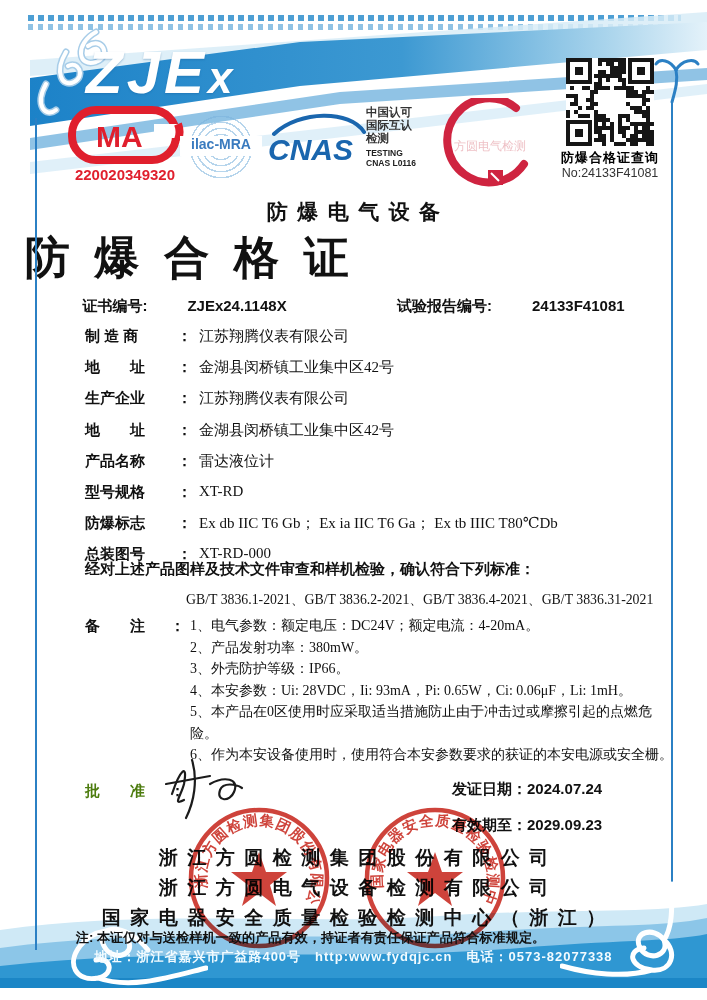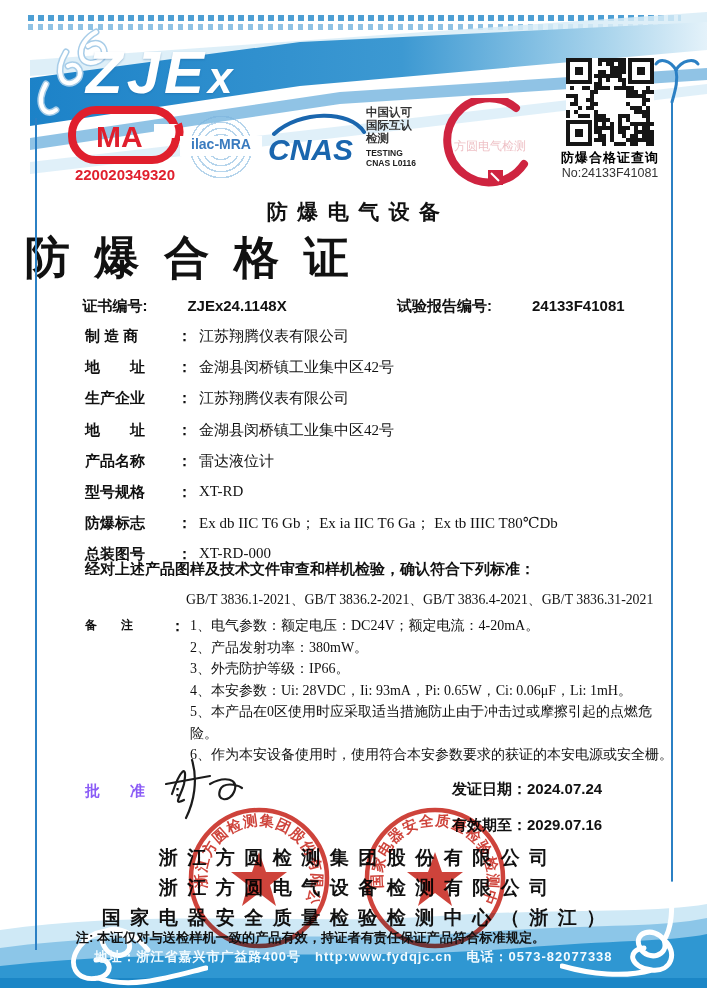--- a/index.html
+++ b/index.html
@@ -29,25 +29,25 @@
   .certline span{margin:0 20px;}
   
   .fields{left:85px;top:327px;width:575px;}
   .frow{display:flex;height:31.2px;align-items:flex-start;font-size:15px;color:#111;}
   .flabel{width:92px;font-weight:bold;white-space:pre;}
   .fcolon{width:22px;font-weight:bold;}
   .fvalue{font-family:"Liberation Serif","DejaVu Serif",serif;}
   
   .confirm{left:85px;top:560px;font-size:15px;font-weight:bold;color:#111;}
   .stds{left:186px;top:591px;font-size:13.8px;font-family:"Liberation Serif","DejaVu Serif",serif;color:#111;white-space:nowrap;}
-  .noteslabel{left:85px;top:617px;width:92px;font-size:12px;font-weight:bold;white-space:pre;color:#111;}
+  .noteslabel{left:85px;top:617px;width:92px;font-size:15px;font-weight:bold;white-space:pre;color:#111;}
   .notescolon{left:170px;top:617px;font-size:15px;font-weight:bold;color:#111;}
   .notes{left:190px;top:615px;width:486px;font-size:14px;line-height:21.5px;font-family:"Liberation Serif","DejaVu Serif",serif;color:#111;}
   
-  .applabel{left:85px;top:782px;width:92px;font-size:15px;font-weight:bold;white-space:pre;color:#8b5cf6;}
+  .applabel{left:85px;top:782px;width:92px;font-size:15px;font-weight:bold;white-space:pre;color:#4d7c0f;}
   .appcolon{left:170px;top:782px;font-size:15px;font-weight:bold;color:#111;}
   .sig{left:158px;top:750px;z-index:2;}
   .dateline{left:452px;font-size:15px;font-weight:bold;color:#111;}
   
   .companies{left:0;width:707px;text-align:center;font-weight:bold;font-size:19px;letter-spacing:.5em;text-indent:.5em;color:#111;z-index:4;}
   .stamp{width:148px;height:148px;z-index:5;mix-blend-mode:multiply;opacity:.88;}
   .noteline{left:0;top:929px;width:621px;text-align:center;font-weight:bold;font-size:13.2px;color:#111;z-index:6;}
   .footerline{left:0;top:948px;width:707px;text-align:center;font-weight:bold;font-size:13px;letter-spacing:1px;color:#f2fbff;z-index:6;}
   .z1{z-index:1}.z2{z-index:2}.z3{z-index:3}.z4{z-index:4}
 </style>
@@ -391,21 +391,21 @@
   <div class="abs appcolon">：</div>
   <svg class="abs sig" width="115" height="72">
     <g fill="none" stroke="#1b1b1b" stroke-width="2.2" stroke-linecap="round">
       <path d="M14 44 C22 20 30 12 26 34 C23 46 14 56 26 50"></path>
       <path d="M8 34 L52 26"></path>
       <path d="M34 10 C40 30 36 52 28 68"></path>
       <path d="M52 34 C66 26 82 28 76 42 C72 52 58 52 62 40 C65 32 78 34 84 38"></path>
     </g>
   </svg>
   <div class="abs dateline" style="top:780px"><span>发证日期：</span><span>2024.07.24</span></div>
-  <div class="abs dateline" style="top:816px"><span>有效期至：</span><span>2029.07.16</span></div>
+  <div class="abs dateline" style="top:816px"><span>有效期至：</span><span>2029.09.23</span></div>
 
   <svg class="abs z1" style="left:0;top:890px" width="707" height="98">
     <path d="M0 40 C150 18 300 36 440 26 C560 18 650 24 707 14 L707 98 L0 98 Z" fill="#cfe9f6"></path>
     <path d="M0 58 C160 36 330 54 480 42 C590 34 660 38 707 28 L707 98 L0 98 Z" fill="#8cc6e8"></path>
     <path d="M0 76 C180 56 360 72 520 58 C610 50 670 52 707 44 L707 98 L0 98 Z" fill="#2f97d2"></path>
     <rect x="0" y="88" width="707" height="10" fill="#1b86c6"></rect>
   </svg>
   <svg class="abs z4" style="left:28px;top:912px" width="180" height="78">
     <path d="M120 38 C96 8 66 14 76 34 C84 50 108 44 100 28 C92 12 64 18 52 34 C38 52 48 70 70 66 C88 62 82 44 68 48 M70 66 C104 78 146 64 178 56" fill="none" stroke="#ffffff" stroke-width="5" stroke-linecap="round"></path>
   </svg>

